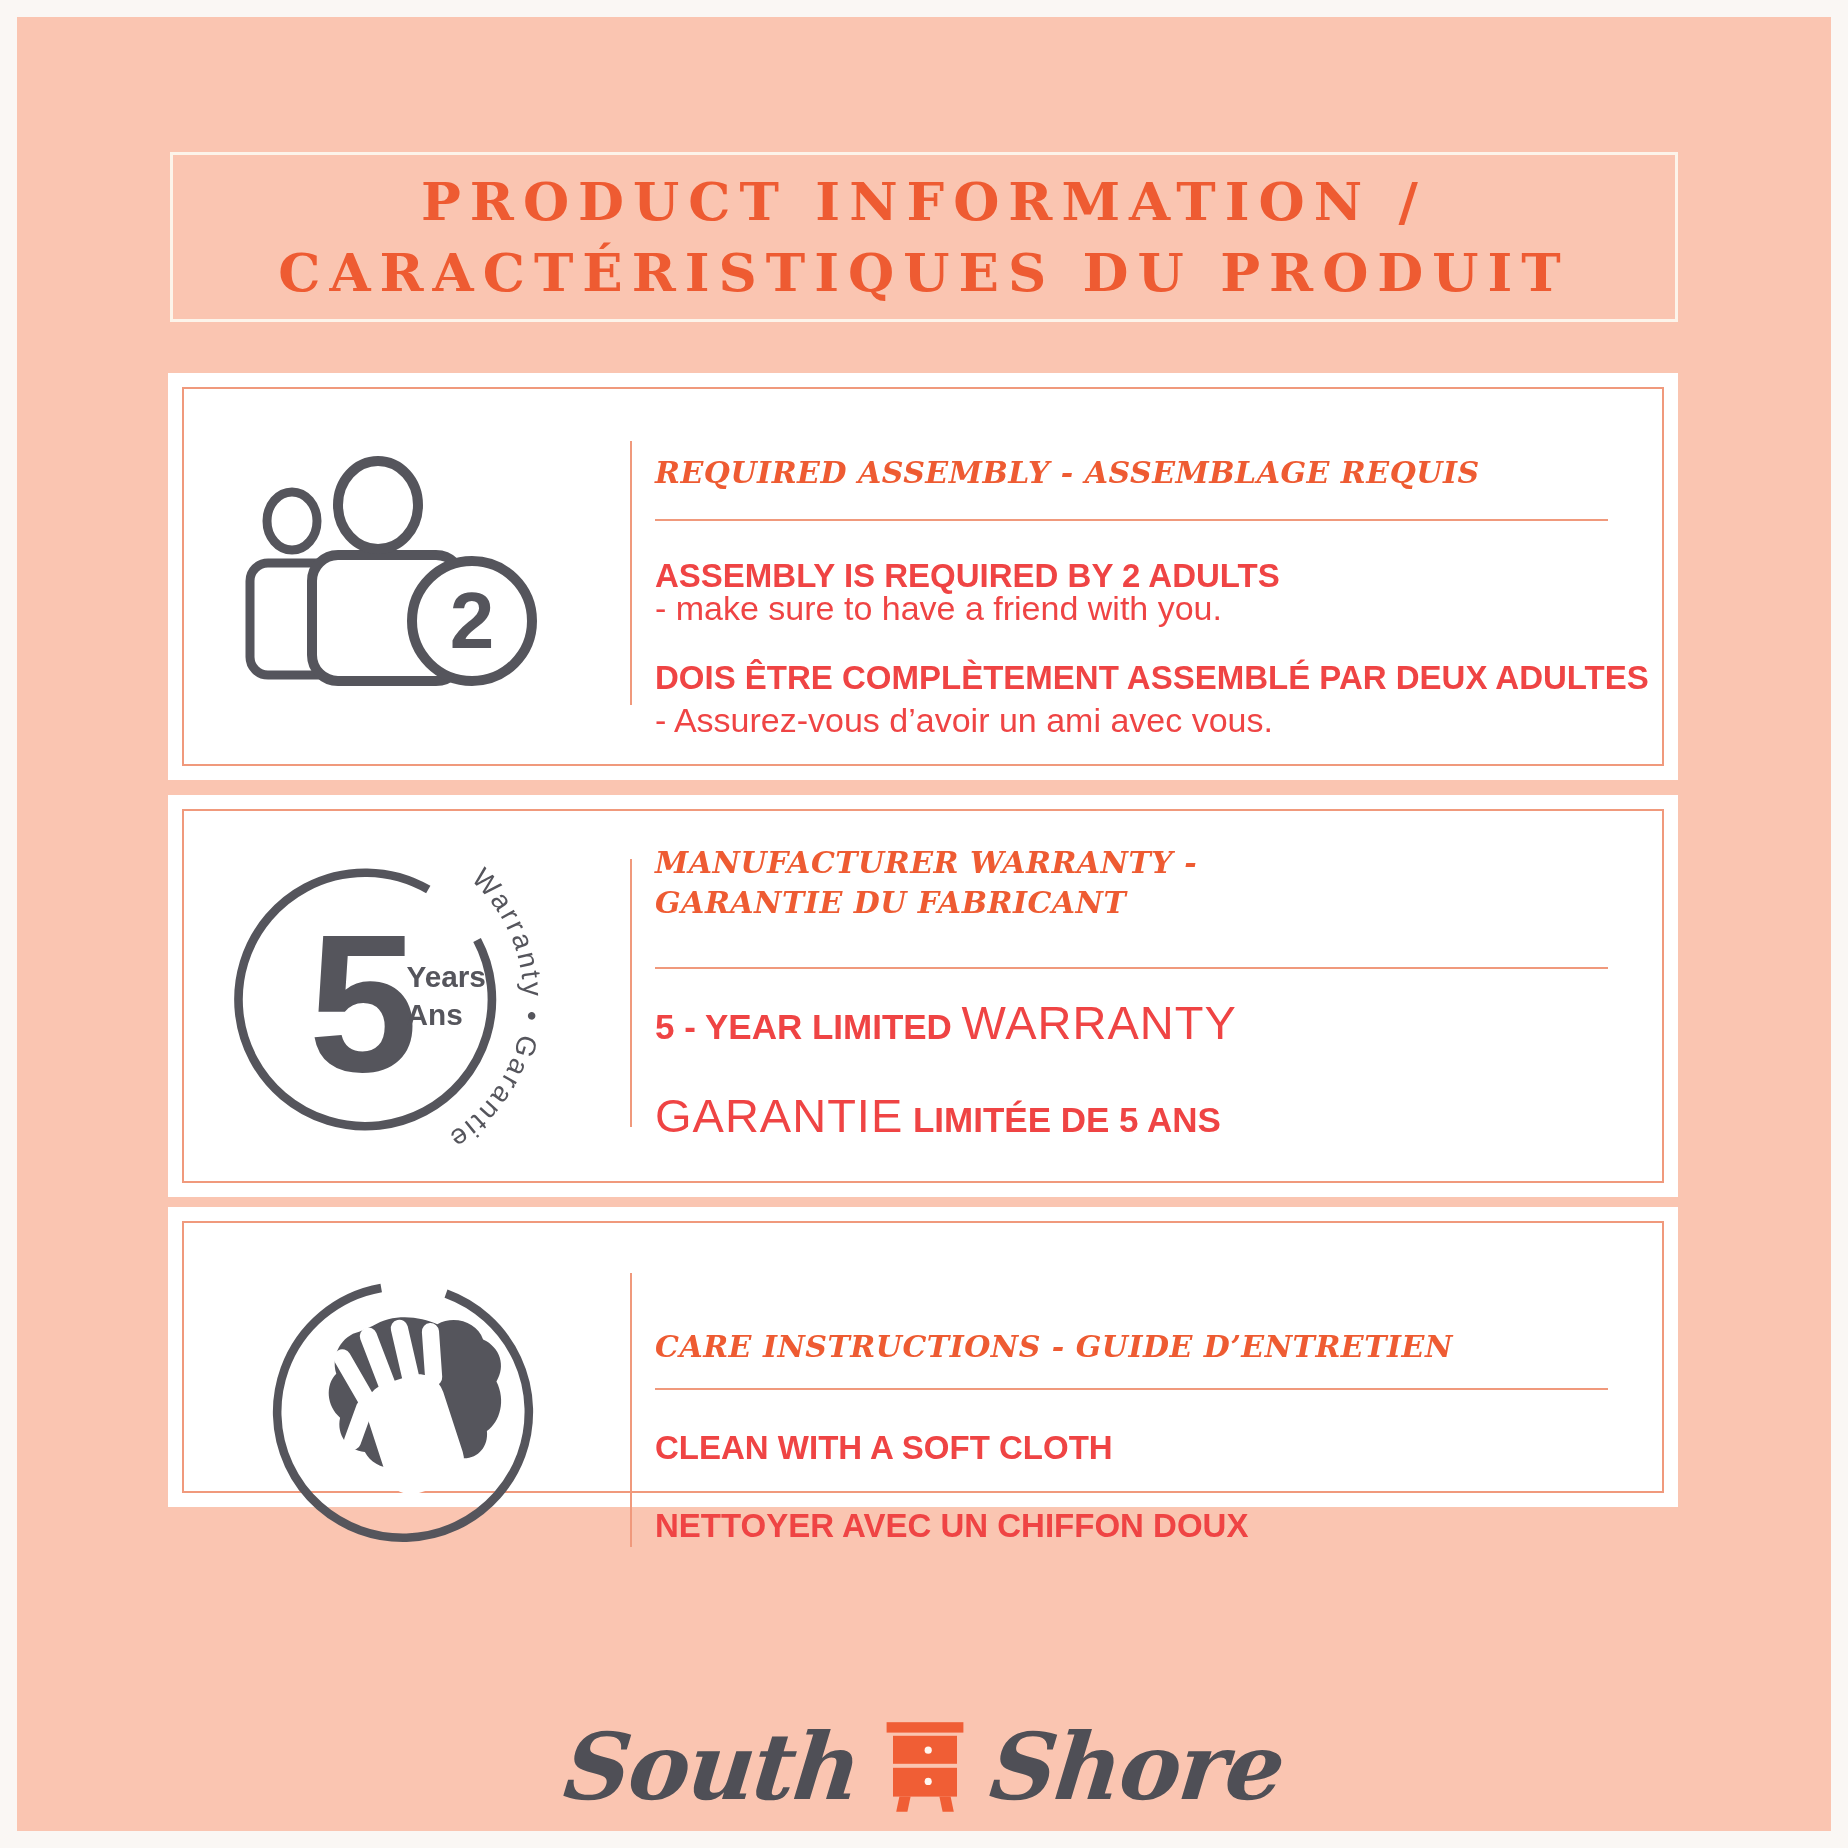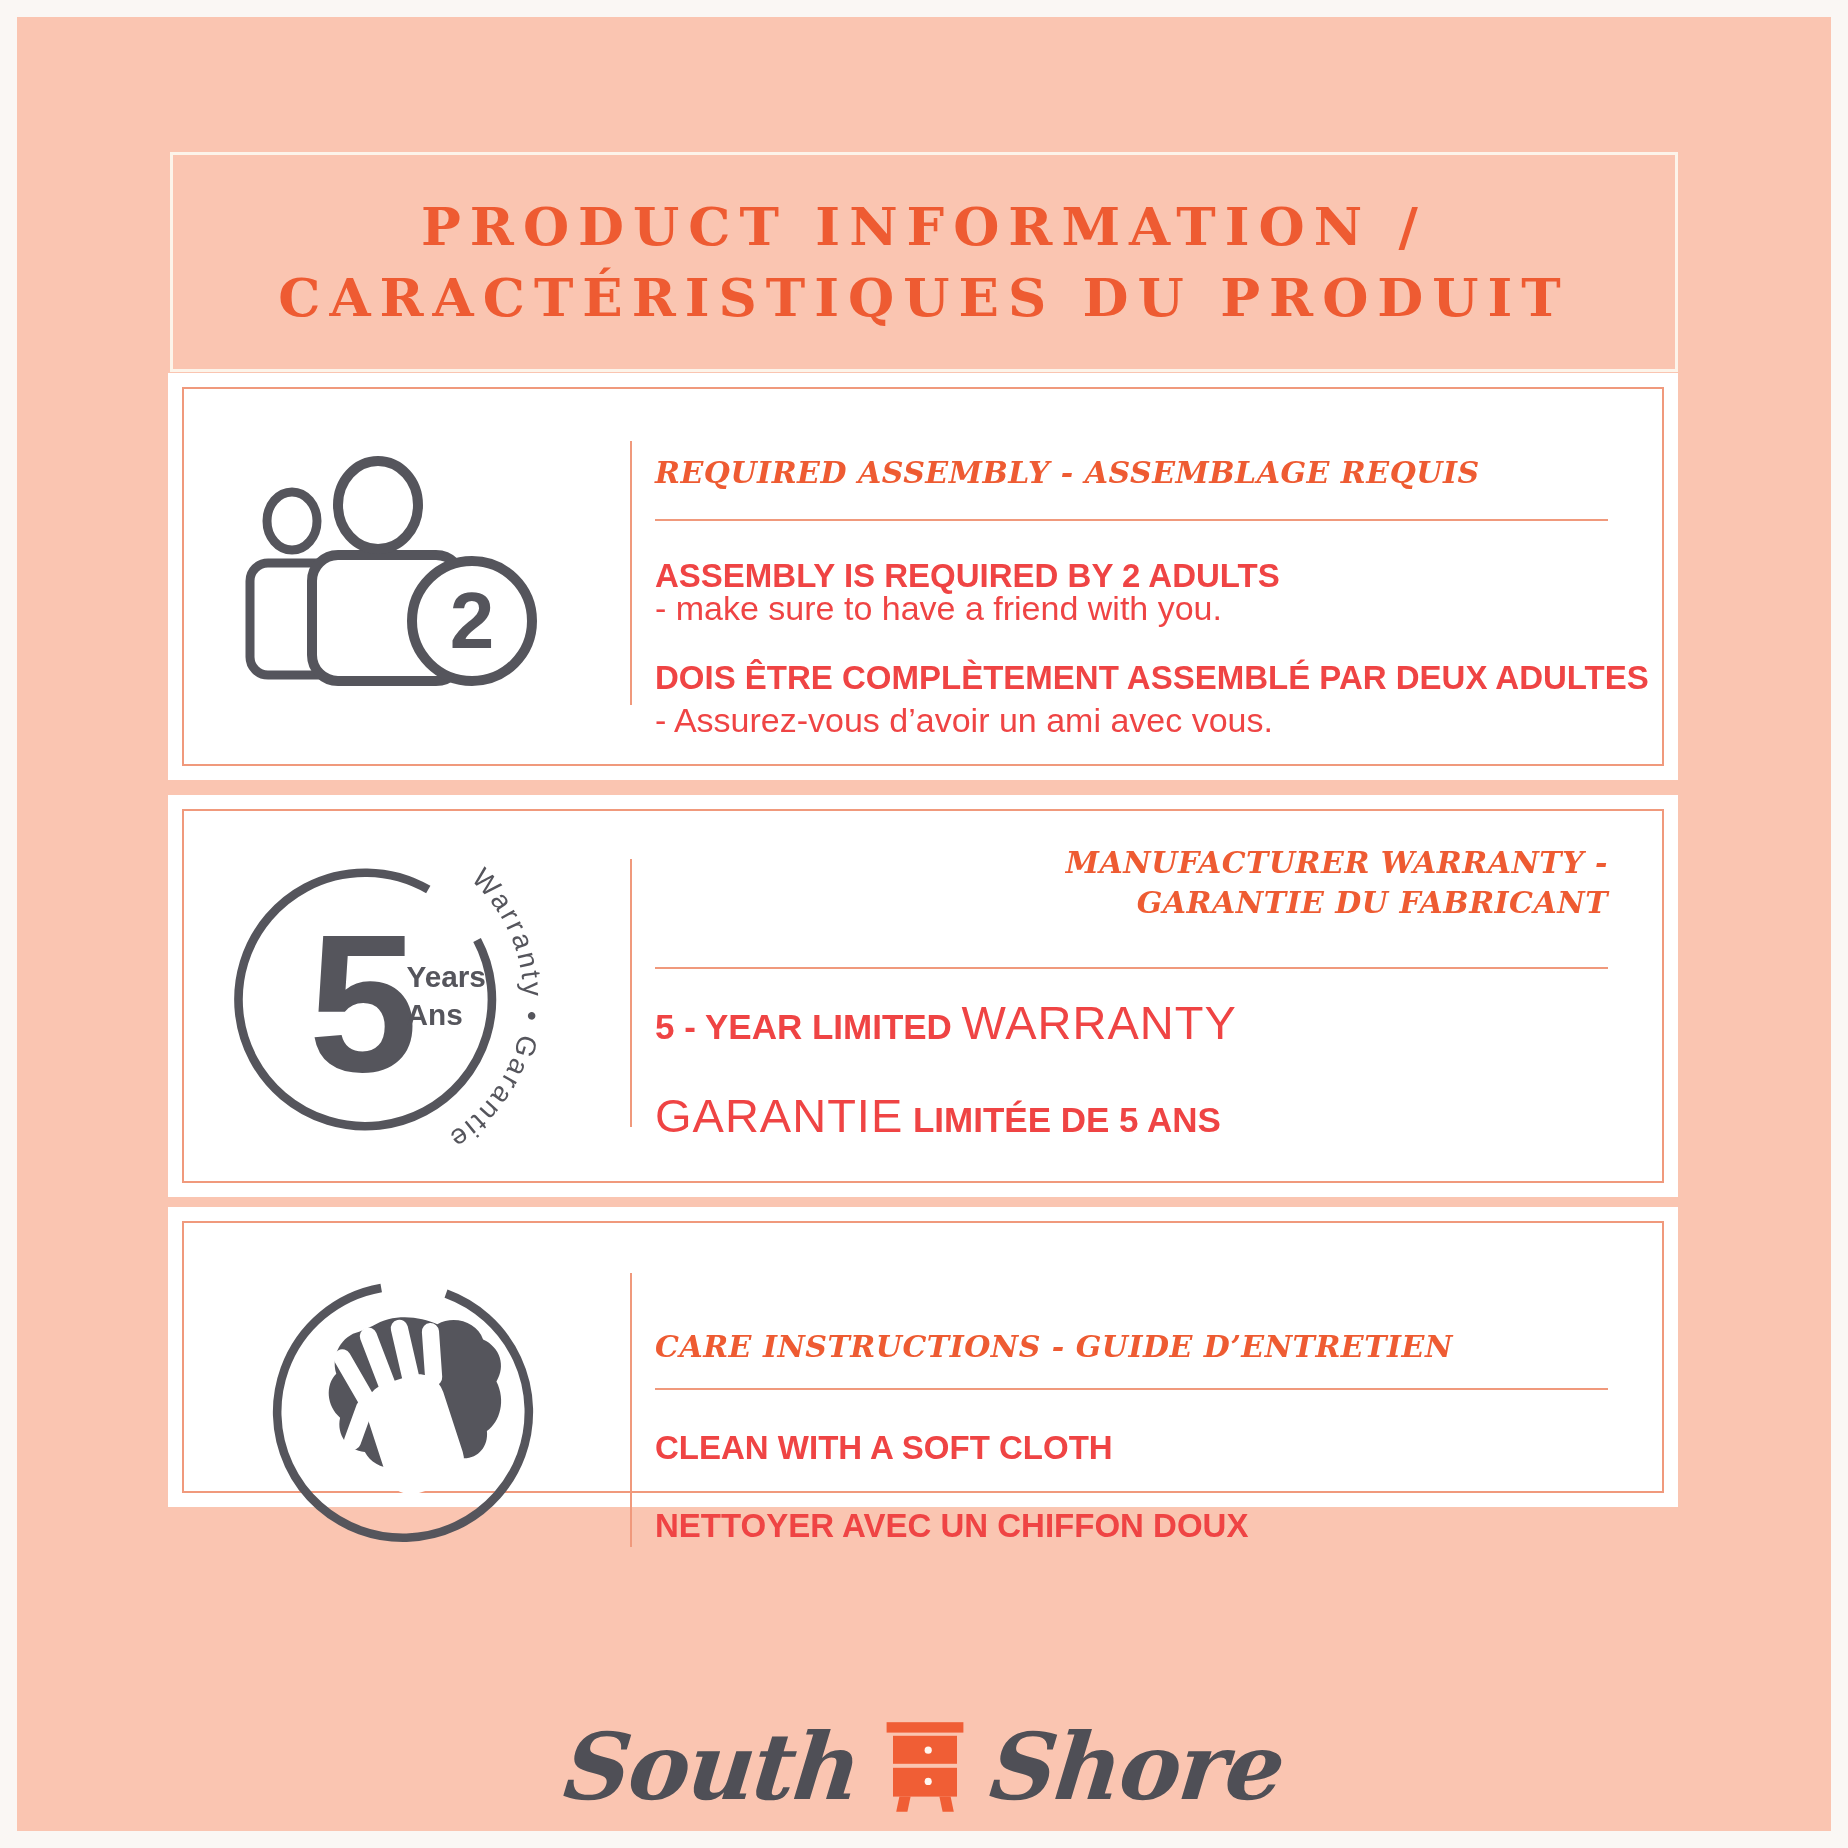--- a/index.html
+++ b/index.html
@@ -9,21 +9,21 @@
     font-family:"Liberation Sans", sans-serif;
     position:relative;
     overflow:hidden;
   }
   .canvas {
     position:absolute; inset:17px;
     background:#fac5b1;
   }
   
   .title-box {
-    position:absolute; left:153px; top:135px; width:1508px; height:220px;
+    position:absolute; left:153px; top:135px; width:1508px; height:170px;
     border:3px solid #fcf4ea; box-sizing:border-box;
     display:flex; flex-direction:column; justify-content:center; align-items:center;
   }
   .title-line {
     font-family:"DejaVu Serif", serif;
     font-weight:700; font-size:53px; line-height:71px;
     letter-spacing:9px; color:#ee5b32; white-space:nowrap;
   }
   
   .card {
@@ -66,21 +66,21 @@
   .mix-big  { font-weight:400; font-size:47px; letter-spacing:1px; }
 
   
   .card-1 .card-title     { top:80px; }
   .card-1 .title-underline{ top:146px; }
   .c1-en-bold  { top:184px; }
   .c1-en-note  { top:216px; }
   .c1-fr-bold  { top:286px; }
   .c1-fr-note  { top:328px; }
   
-  .card-2 .card-title     { top:48px;text-align:right; }
+  .card-2 .card-title     { top:48px; }
   .card-2 .title-underline{ top:172px; }
   .c2-en { top:200px; }
   .c2-fr { top:293px; }
   
   .card-3 .card-title     { top:120px; }
   .card-3 .title-underline{ top:181px; }
   .c3-en { top:222px; }
   .c3-fr { top:300px; }
 
   

